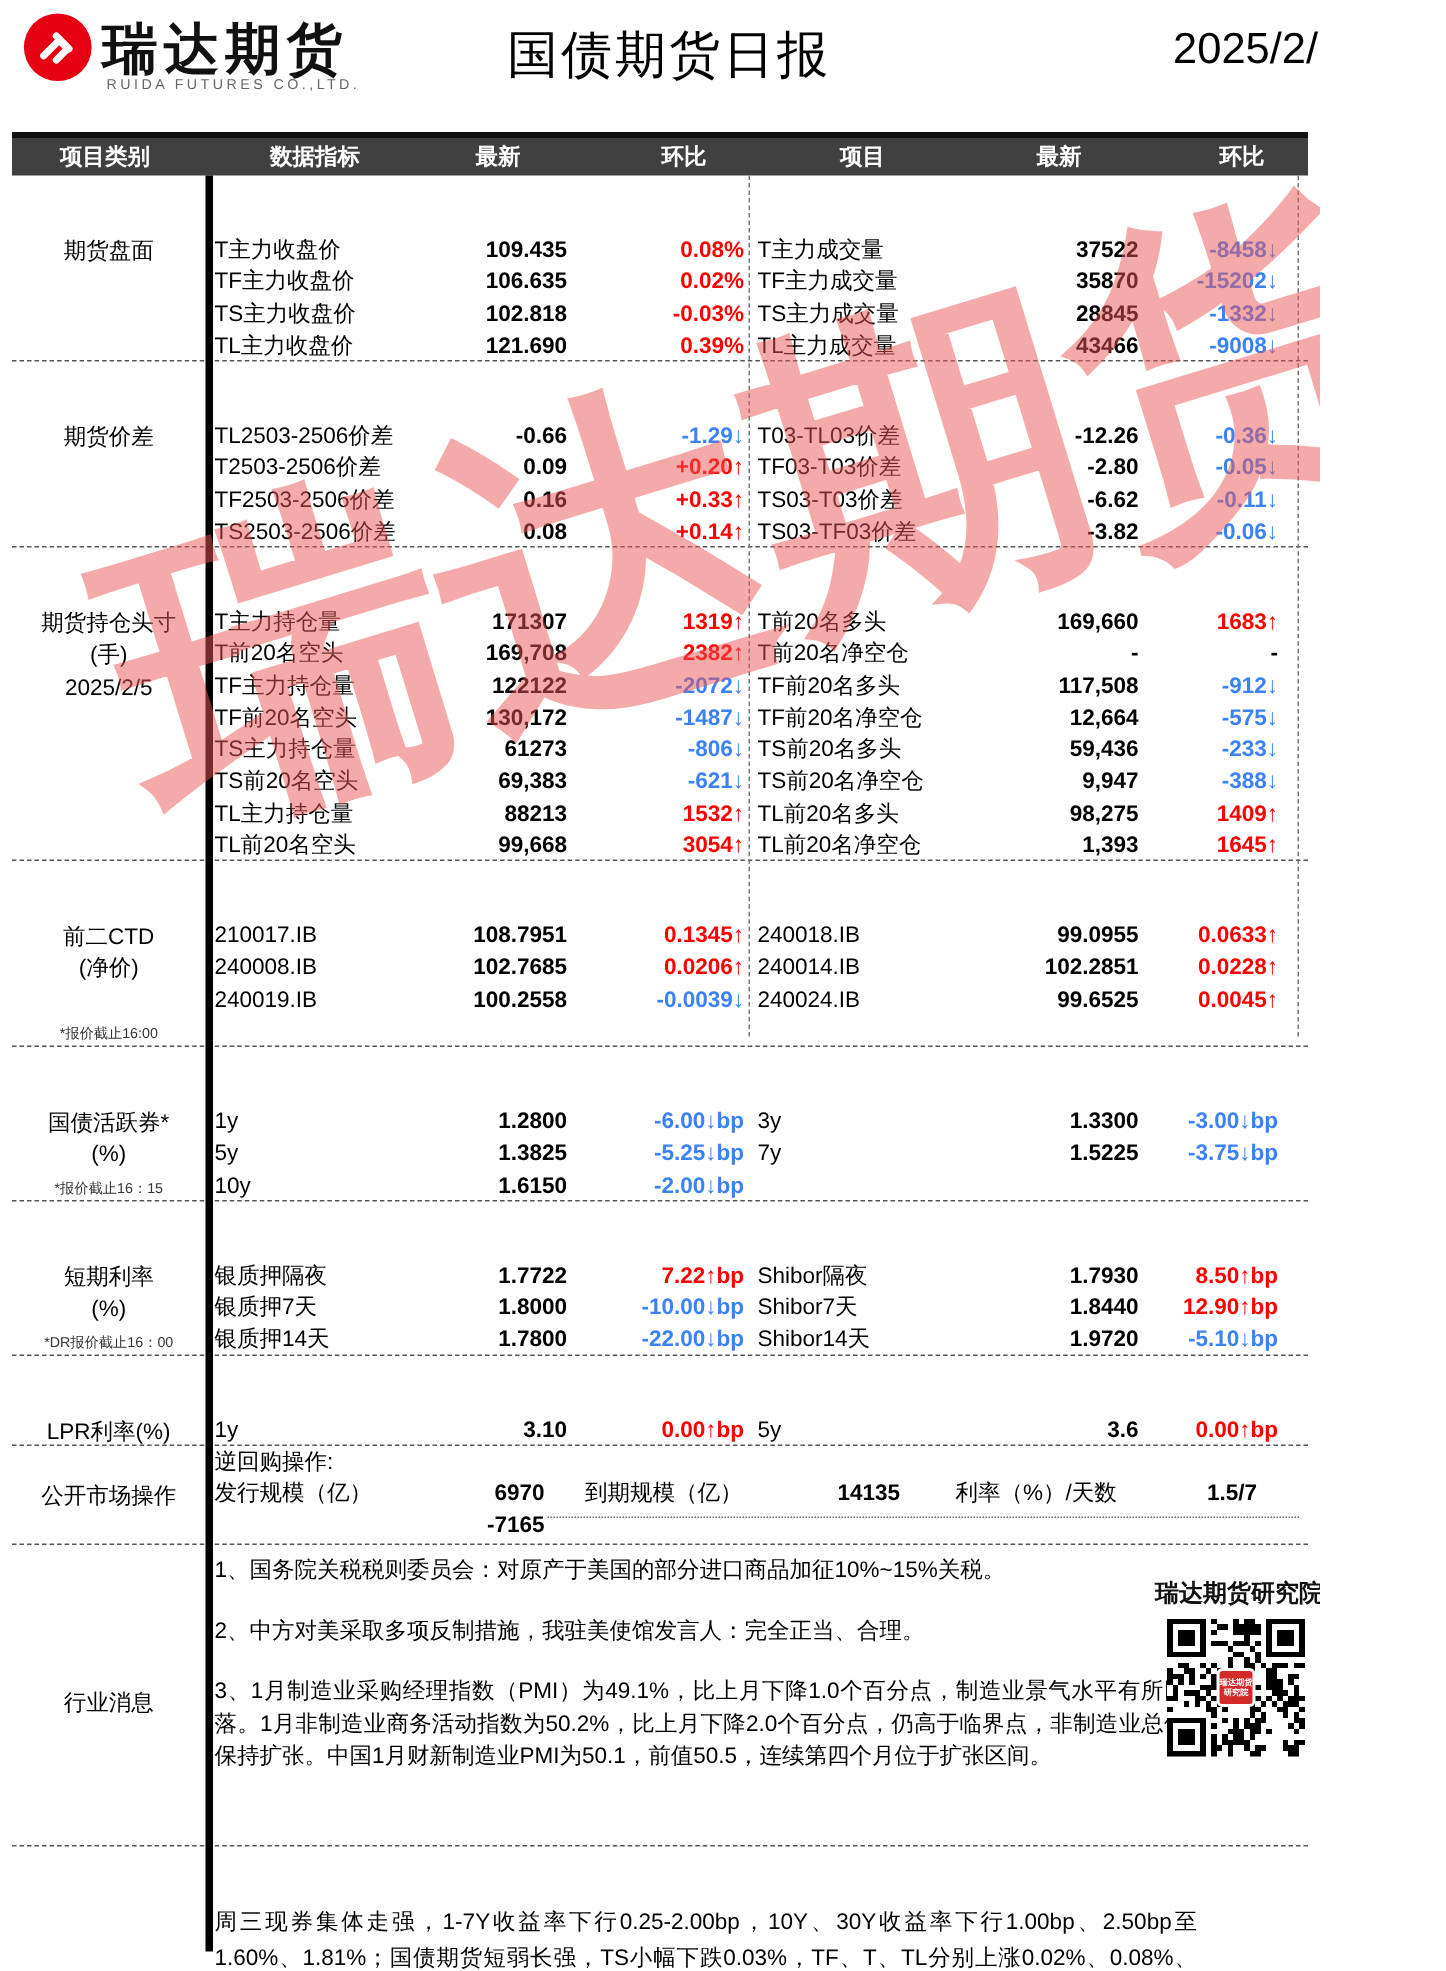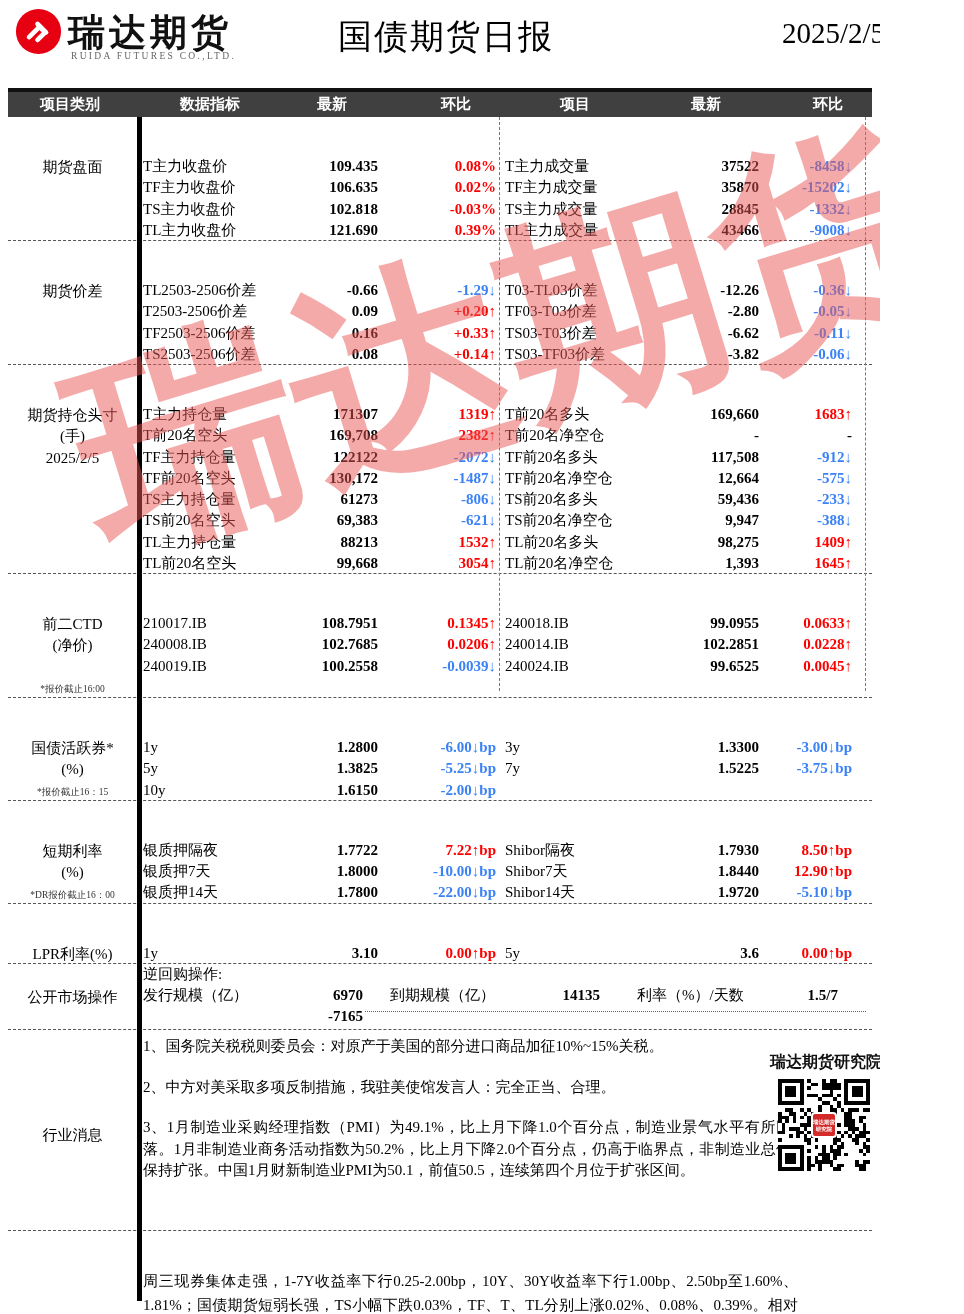--- a/index.html
+++ b/index.html
@@ -1,17 +1,17 @@
 <!DOCTYPE html>
 <html><head>
 <meta charset="utf-8">
 <style>
   html,body{margin:0;padding:0;background:#fff;}
   .page{position:relative;width:880px;height:1314px;background:#fff;overflow:hidden;
-        font-family:Liberation Serif, serif;color:#000;}
+        font-family:Liberation Sans, sans-serif;color:#000;}
   *{box-sizing:border-box;}
 
   
   .logo-mark{position:absolute;left:15px;top:8px;width:47px;height:47px;}
   .logo-title{position:absolute;left:68px;top:8px;font-size:37px;font-weight:900;letter-spacing:4px;color:#111;}
   .logo-sub{position:absolute;left:71px;top:51px;font-size:9.5px;letter-spacing:2.3px;color:#666;}
   .page-title{position:absolute;left:338px;top:14px;font-size:34px;color:#000;letter-spacing:2px;}
   .report-date{position:absolute;left:782px;top:17px;font-size:29px;color:#000;}
 
   

